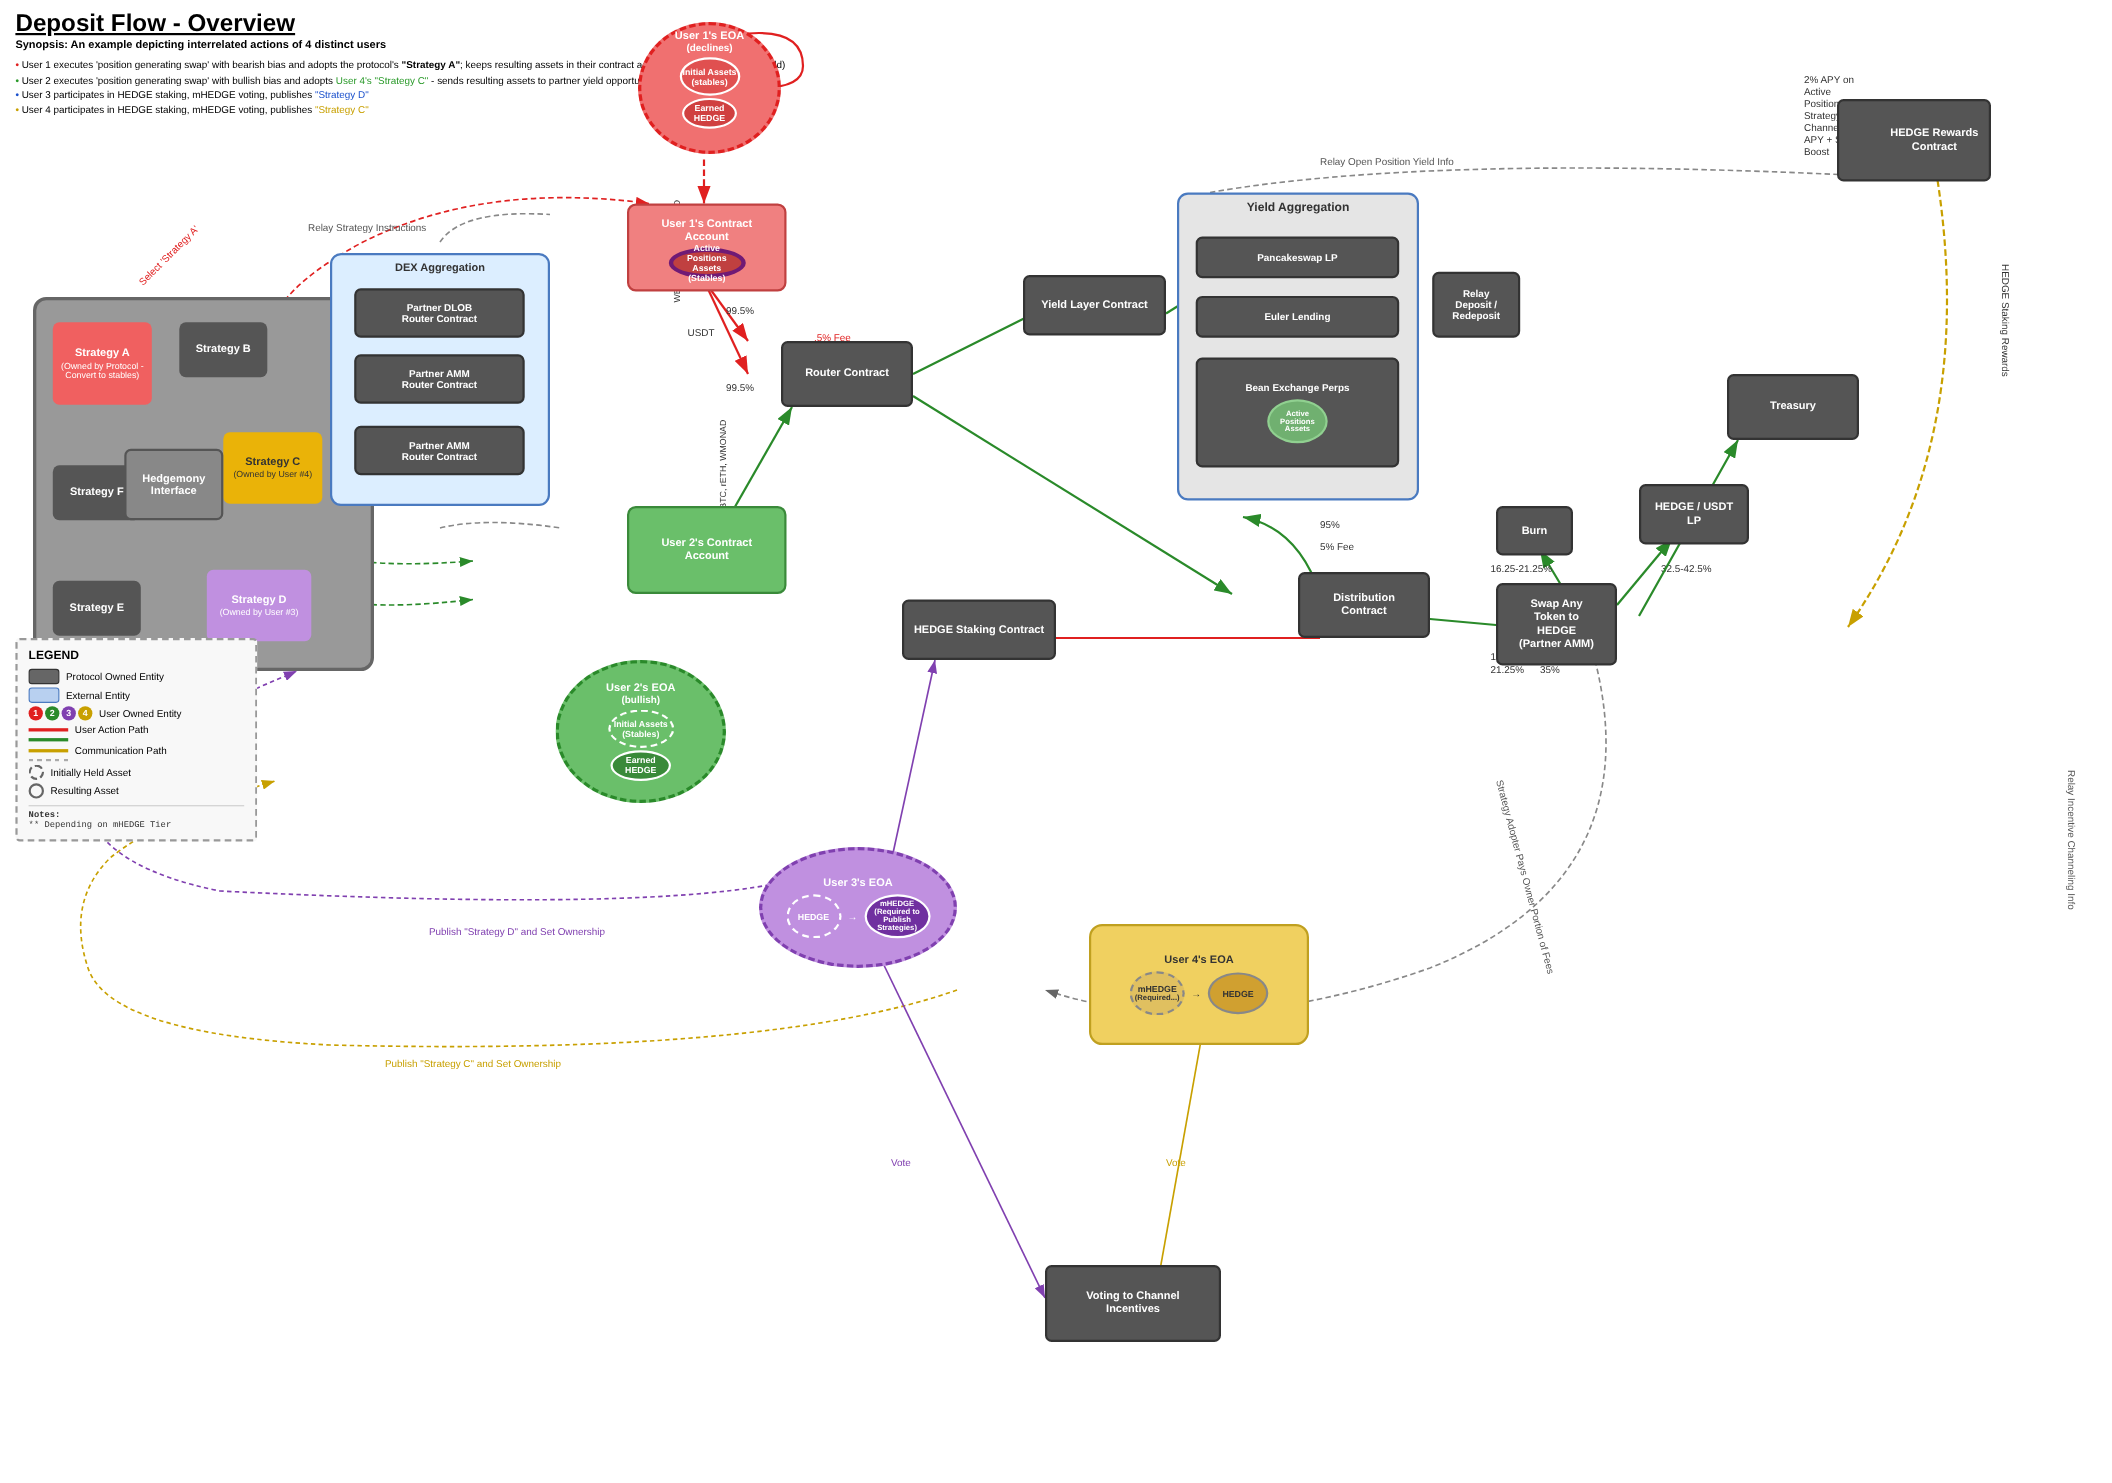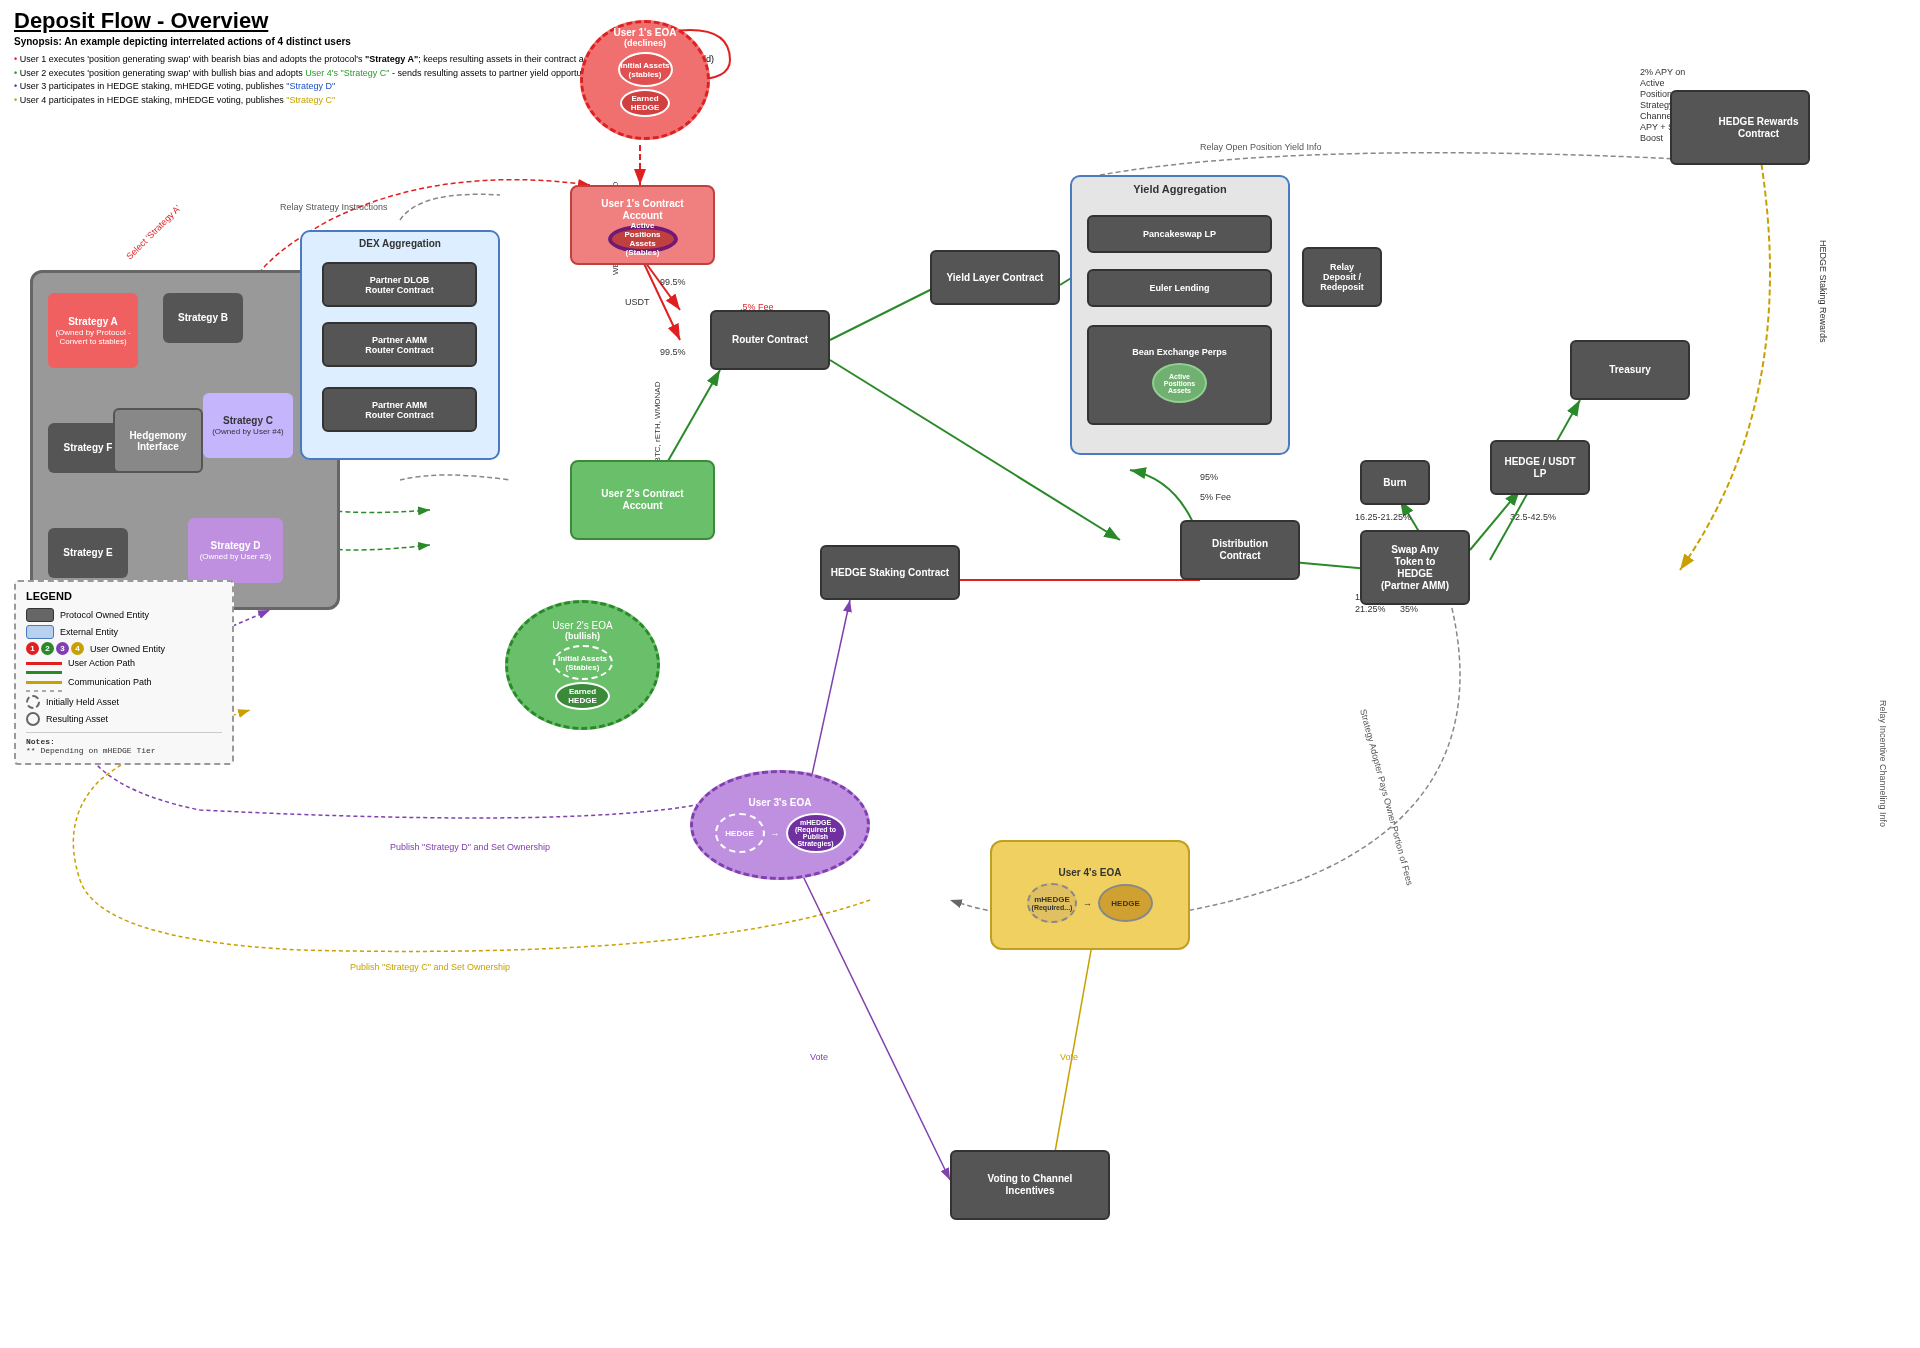--- a/index.html
+++ b/index.html
@@ -62,21 +62,21 @@
       background: #c090e0;
       color: #fff;
       border-color: #8040b0;
     }
     .node-strategy-a {
       background: #f06060;
       color: #fff;
       border-color: #c02020;
     }
     .node-strategy-c {
-      background: #c4b5fd;
+      background: #eab308;
       color: #333;
       border-color: #3a9a3a;
     }
     .node-strategy-d {
       background: #c090e0;
       color: #fff;
       border-color: #8040b0;
     }
     .node-title { font-size: 10px; font-weight: bold; line-height: 1.2; }
     .node-sub { font-size: 8px; font-weight: normal; }
@@ -434,21 +434,21 @@
 
 <div class="node node-dark" style="position:absolute; left:930px; top:250px; width:130px; height:55px;">
   <div class="node-title">Yield Layer Contract</div>
 </div>
 
 <div class="node node-green" style="position:absolute; left:570px; top:460px; width:145px; height:80px; border-radius:8px;">
   <div class="node-title">User 2's Contract<br>Account</div>
 </div>
 
 <div class="node" style="position:absolute; left:505px; top:600px; width:155px; height:130px; border-radius:50%; border:3px dashed #2a8a2a; background:#6abf6a; color:#fff; display:flex; flex-direction:column; align-items:center; justify-content:center;">
-  <div style="font-weight:normal; font-size:10px;">User 2's EOA</div>
+  <div style="font-weight:bold; font-size:10px;">User 2's EOA</div>
   <div style="font-size:9px;">(bullish)</div>
   <div style="border-radius:50%; border:2px dashed #fff; width:60px; height:35px; display:flex; align-items:center; justify-content:center; font-size:8px; margin-top:4px;">Initial Assets (Stables)</div>
   <div style="border-radius:50%; border:2px solid #fff; width:55px; height:28px; display:flex; align-items:center; justify-content:center; font-size:8px; margin-top:2px; background:#3a8a3a;">Earned HEDGE</div>
 </div>
 
 <div class="node node-dark" style="position:absolute; left:820px; top:545px; width:140px; height:55px;">
   <div class="node-title">HEDGE Staking Contract</div>
 </div>
 
 <div class="node node-dark" style="position:absolute; left:1180px; top:520px; width:120px; height:60px;">

